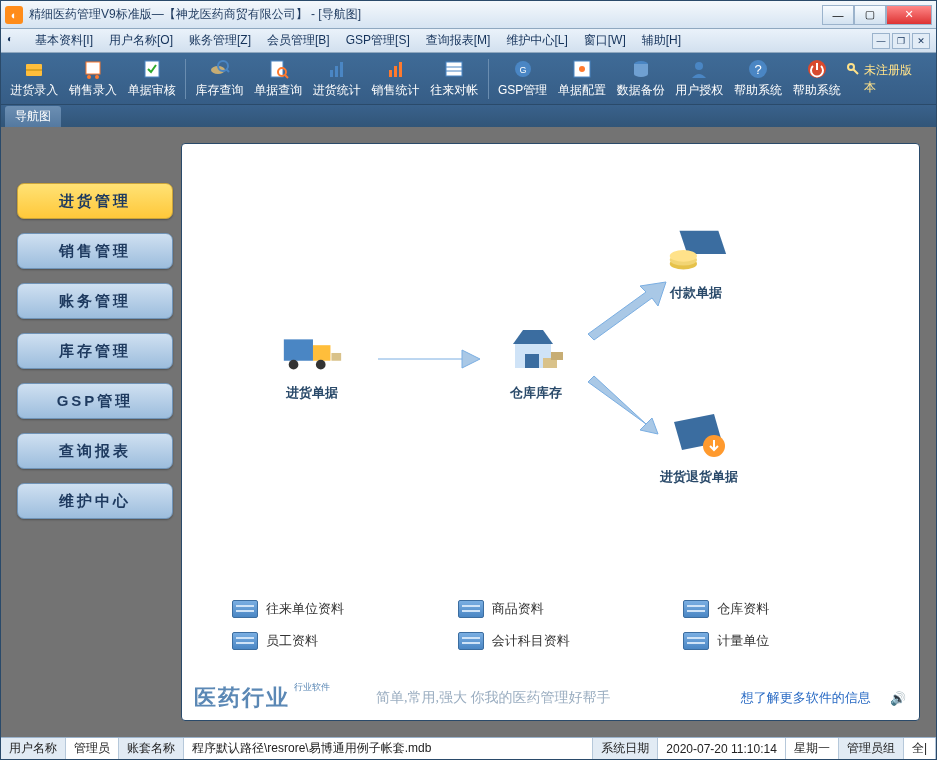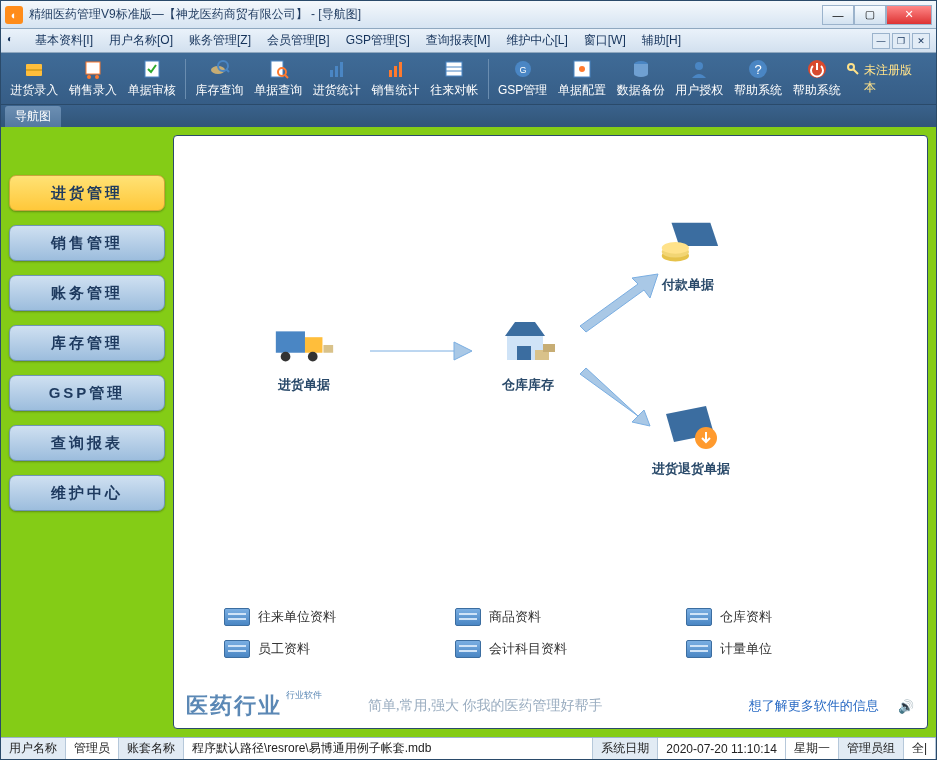--- a/index.html
+++ b/index.html
@@ -21,21 +21,21 @@
 .toolbar { height:52px; background:linear-gradient(#3f6b97,#365d86); display:flex; align-items:center; padding:0 4px; border-bottom:1px solid #2a4a6a; }
 .tool-btn { display:flex; flex-direction:column; align-items:center; justify-content:center; color:#fff; font-size:12px; padding:2px 6px; cursor:pointer; min-width:50px; }
 .tool-icon { width:22px; height:22px; display:flex; align-items:center; justify-content:center; margin-bottom:2px; }
 .tool-sep { width:1px; height:40px; background:#6a8db0; margin:0 4px; }
 .tool-label { white-space:nowrap; }
 .toolbar .right-label { margin-left:auto; color:#ffe28a; font-size:12px; display:flex; gap:4px; padding-right:10px; }
 
 .tabstrip { height:22px; background:linear-gradient(#3a628c,#315578); display:flex; align-items:flex-end; padding:0 4px;text-align:center; }
 .tab { background:linear-gradient(#6c8fb3,#5479a0); color:#fff; font-size:12px; padding:2px 10px; border-radius:3px 3px 0 0; cursor:pointer; }
 
-.main { flex:1; display:flex; background:#84cc16; padding:8px; gap:8px; overflow:hidden; }
+.main { flex:1; display:flex; background:#737373; padding:16px; gap:8px; overflow:hidden; }
 .sidebar { width:156px; display:flex; flex-direction:column; gap:14px; padding-top:40px; }
 .side-btn { height:36px; border-radius:7px; background:linear-gradient(#cfe0f1,#9cbddd); border:1px solid #7094b8; display:flex; align-items:center; justify-content:center; font-size:15px; font-weight:bold; color:#1e3a5f; letter-spacing:3px; cursor:pointer; box-shadow:0 1px 2px rgba(0,0,0,.3); }
 .side-btn.active { background:linear-gradient(#ffe275,#ffc83a); color:#1e3a5f; border-color:#caa43a; }
 .content { flex:1; background:#fff; border:1px solid #2a4a6a; border-radius:4px; position:relative; overflow:hidden; }
 
 .flow-node { position:absolute; display:flex; flex-direction:column; align-items:center; font-size:13px; font-weight:bold; color:#2a4a6a; cursor:pointer; }
 .flow-node .node-icon { width:68px; height:56px; display:flex; align-items:center; justify-content:center; margin-bottom:4px; }
 .arrow { position:absolute; pointer-events:none; }
 
 .shortcut-grid { position:absolute; left:50px; right:30px; bottom:70px; display:grid; grid-template-columns:repeat(3,1fr); row-gap:14px; column-gap:20px; }

